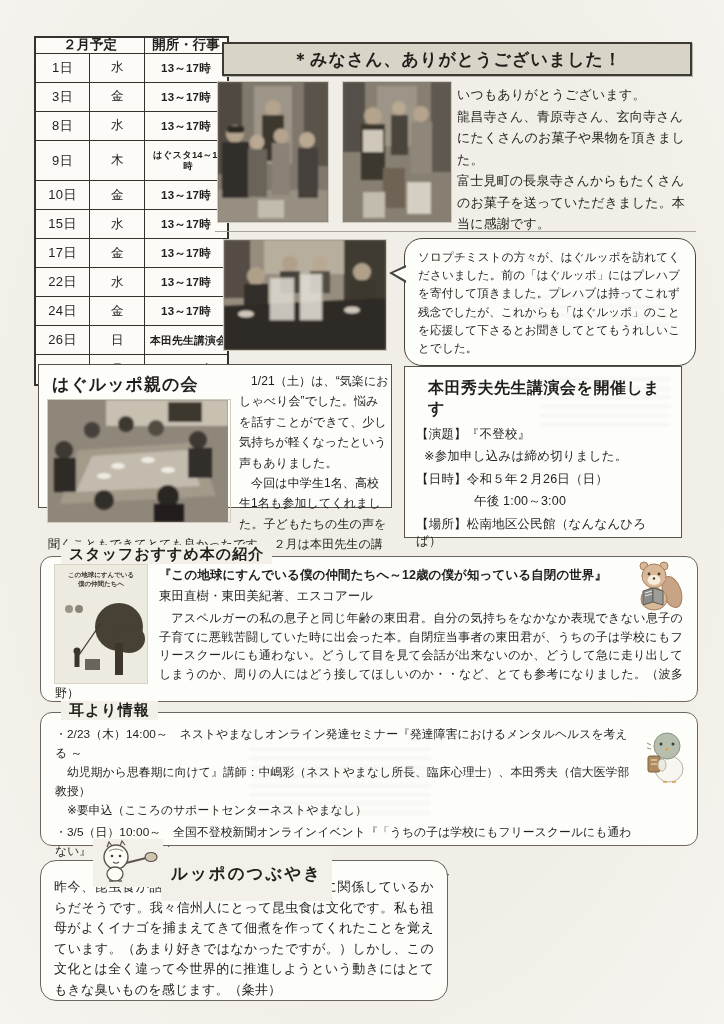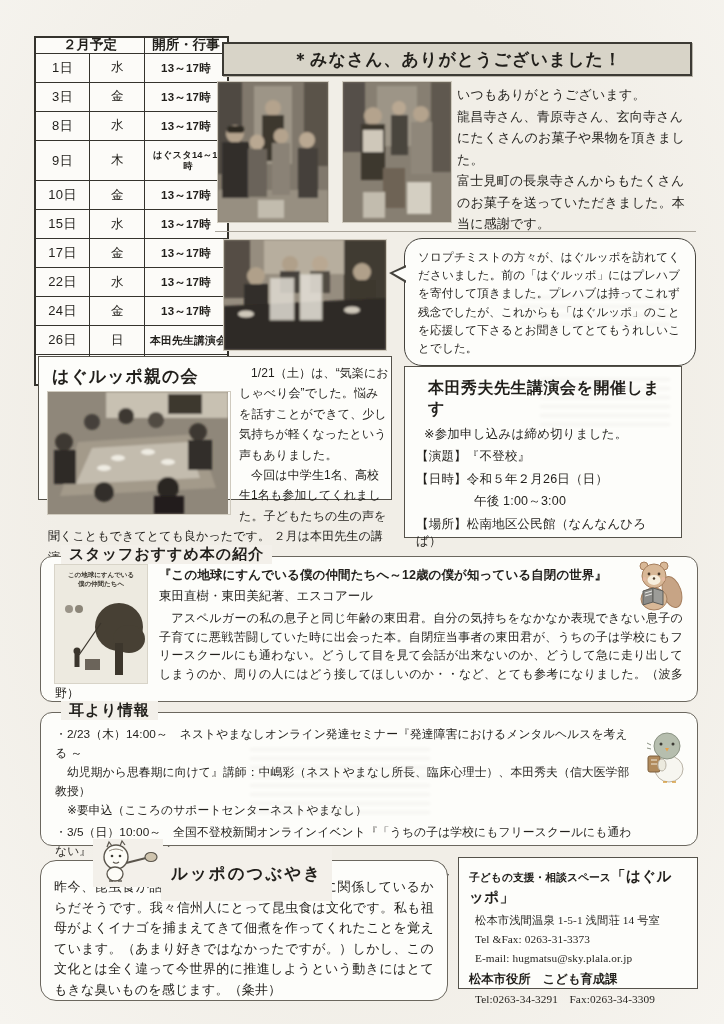--- a/index.html
+++ b/index.html
@@ -49,21 +49,21 @@
   .bubble:after{content:"";position:absolute;left:-12px;top:28px;width:0;height:0;
     border-top:6px solid transparent;border-bottom:8px solid transparent;border-right:14px solid #fdfdfa;}
 
   
   .box{position:absolute;background:#fdfdfa;border:1.4px solid #55524a;box-sizing:border-box;}
   .rbox{position:absolute;background:#fdfdfa;border:1.6px solid #6b675e;border-radius:12px;box-sizing:border-box;}
   .legend{position:absolute;top:-12px;left:20px;background:#f3f0ea;padding:0 8px;
     font-size:15px;font-weight:700;letter-spacing:1px;}
 
   
-  .oyanokai{left:38px;top:356px;width:354px;height:144px;padding:6px 2px 4px 9px;}
+  .oyanokai{left:38px;top:364px;width:354px;height:144px;padding:6px 2px 4px 9px;}
   .oy-left{float:left;width:182px;margin-right:9px;}
   .oy-title{font-size:17px;font-weight:700;letter-spacing:1px;padding:2px 0 4px 4px;}
   .oy-body{font-size:12px;line-height:1.7;letter-spacing:.1px;}
 
   
   .anniv{left:404px;top:366px;width:278px;height:172px;padding:9px 11px;}
   .an-t1{font-size:14.5px;font-weight:700;letter-spacing:.5px;}
   .an-t2{font-size:16px;font-weight:700;letter-spacing:.5px;padding-left:12px;margin-top:2px;}
   .an-line{font-size:12.5px;margin-top:5.5px;letter-spacing:.2px;}
   .ind1{padding-left:8px;} .ind2{padding-left:58px;}
@@ -302,22 +302,22 @@
           </g>
         </svg>
       </div>
     </div>
     <div class="oy-body ml">　1/21（土）は、“気楽におしゃべり会”でした。悩みを話すことができて、少し気持ちが軽くなったという声もありました。
 　今回は中学生1名、高校生1名も参加してくれました。子どもたちの生の声を聞くこともできてとても良かったです。 ２月は本田先生の講演会です。</div>
   </div>
 
   <div class="box anniv">
     <div class="an-t2">本田秀夫先生講演会を開催します</div>
+    <div class="an-line">【演題】『不登校』</div>
     <div class="an-line ind1">※参加申し込みは締め切りました。</div>
-    <div class="an-line">【演題】『不登校』</div>
     <div class="an-line">【日時】令和５年２月26日（日）</div>
     <div class="an-line ind2">午後 1:00～3:00</div>
     <div class="an-line">【場所】松南地区公民館（なんなんひろば）</div>
     <div class="an-line ind2">３階 大会議室</div>
   </div>
 
   <div class="rbox bookbox">
     <div class="legend">スタッフおすすめ本の紹介</div>
     <div class="squirrel">
       <svg width="48" height="54" viewBox="0 0 48 54">
@@ -396,28 +396,18 @@
         <line x1="30" y1="24" x2="50" y2="19" stroke="#5a554c" stroke-width="2"></line>
         <ellipse cx="55" cy="18" rx="6" ry="4.5" fill="#cfc4ae" stroke="#5a554c" stroke-width="1.2"></ellipse>
         <line x1="13" y1="42" x2="17" y2="42" stroke="#5a554c" stroke-width="1.4"></line>
         <line x1="22" y1="42" x2="26" y2="42" stroke="#5a554c" stroke-width="1.4"></line>
       </svg>
     </div>
     <div class="ts-legend">ルッポのつぶやき</div>
     <div class="ts-body serif">昨今、昆虫食が話題になっています。SDGs に関係しているからだそうです。我々信州人にとって昆虫食は文化です。私も祖母がよくイナゴを捕まえてきて佃煮を作ってくれたことを覚えています。（あまり好きではなかったですが。）しかし、この文化とは全く違って今世界的に推進しようという動きにはとてもきな臭いものを感じます。（粂井）</div>
   </div>
 
-  <div class="box contact">
-    <div class="c-l1">
-      <span class="c-label">子どもの支援・相談スペース</span><span class="c-name">「はぐルッポ」</span>
-    </div>
-    <div class="c-line serif">松本市浅間温泉 1-5-1 浅間荘 14 号室</div>
-    <div class="c-line serif">Tel &amp;Fax:  0263-31-3373</div>
-    <div class="c-line serif">E-mail:  hugmatsu@sky.plala.or.jp</div>
-    <div class="c-dept">松本市役所　こども育成課</div>
-    <div class="c-line serif">Tel:0263-34-3291　Fax:0263-34-3309</div>
-  </div>
 
   <div class="ghost" style="left:540px;top:378px;width:130px;height:48px;"></div>
   <div class="ghost" style="left:250px;top:748px;width:180px;height:70px;"></div>
   <div class="ghost" style="left:520px;top:296px;width:150px;height:34px;"></div>
 
 </div>
 
 </body></html>

